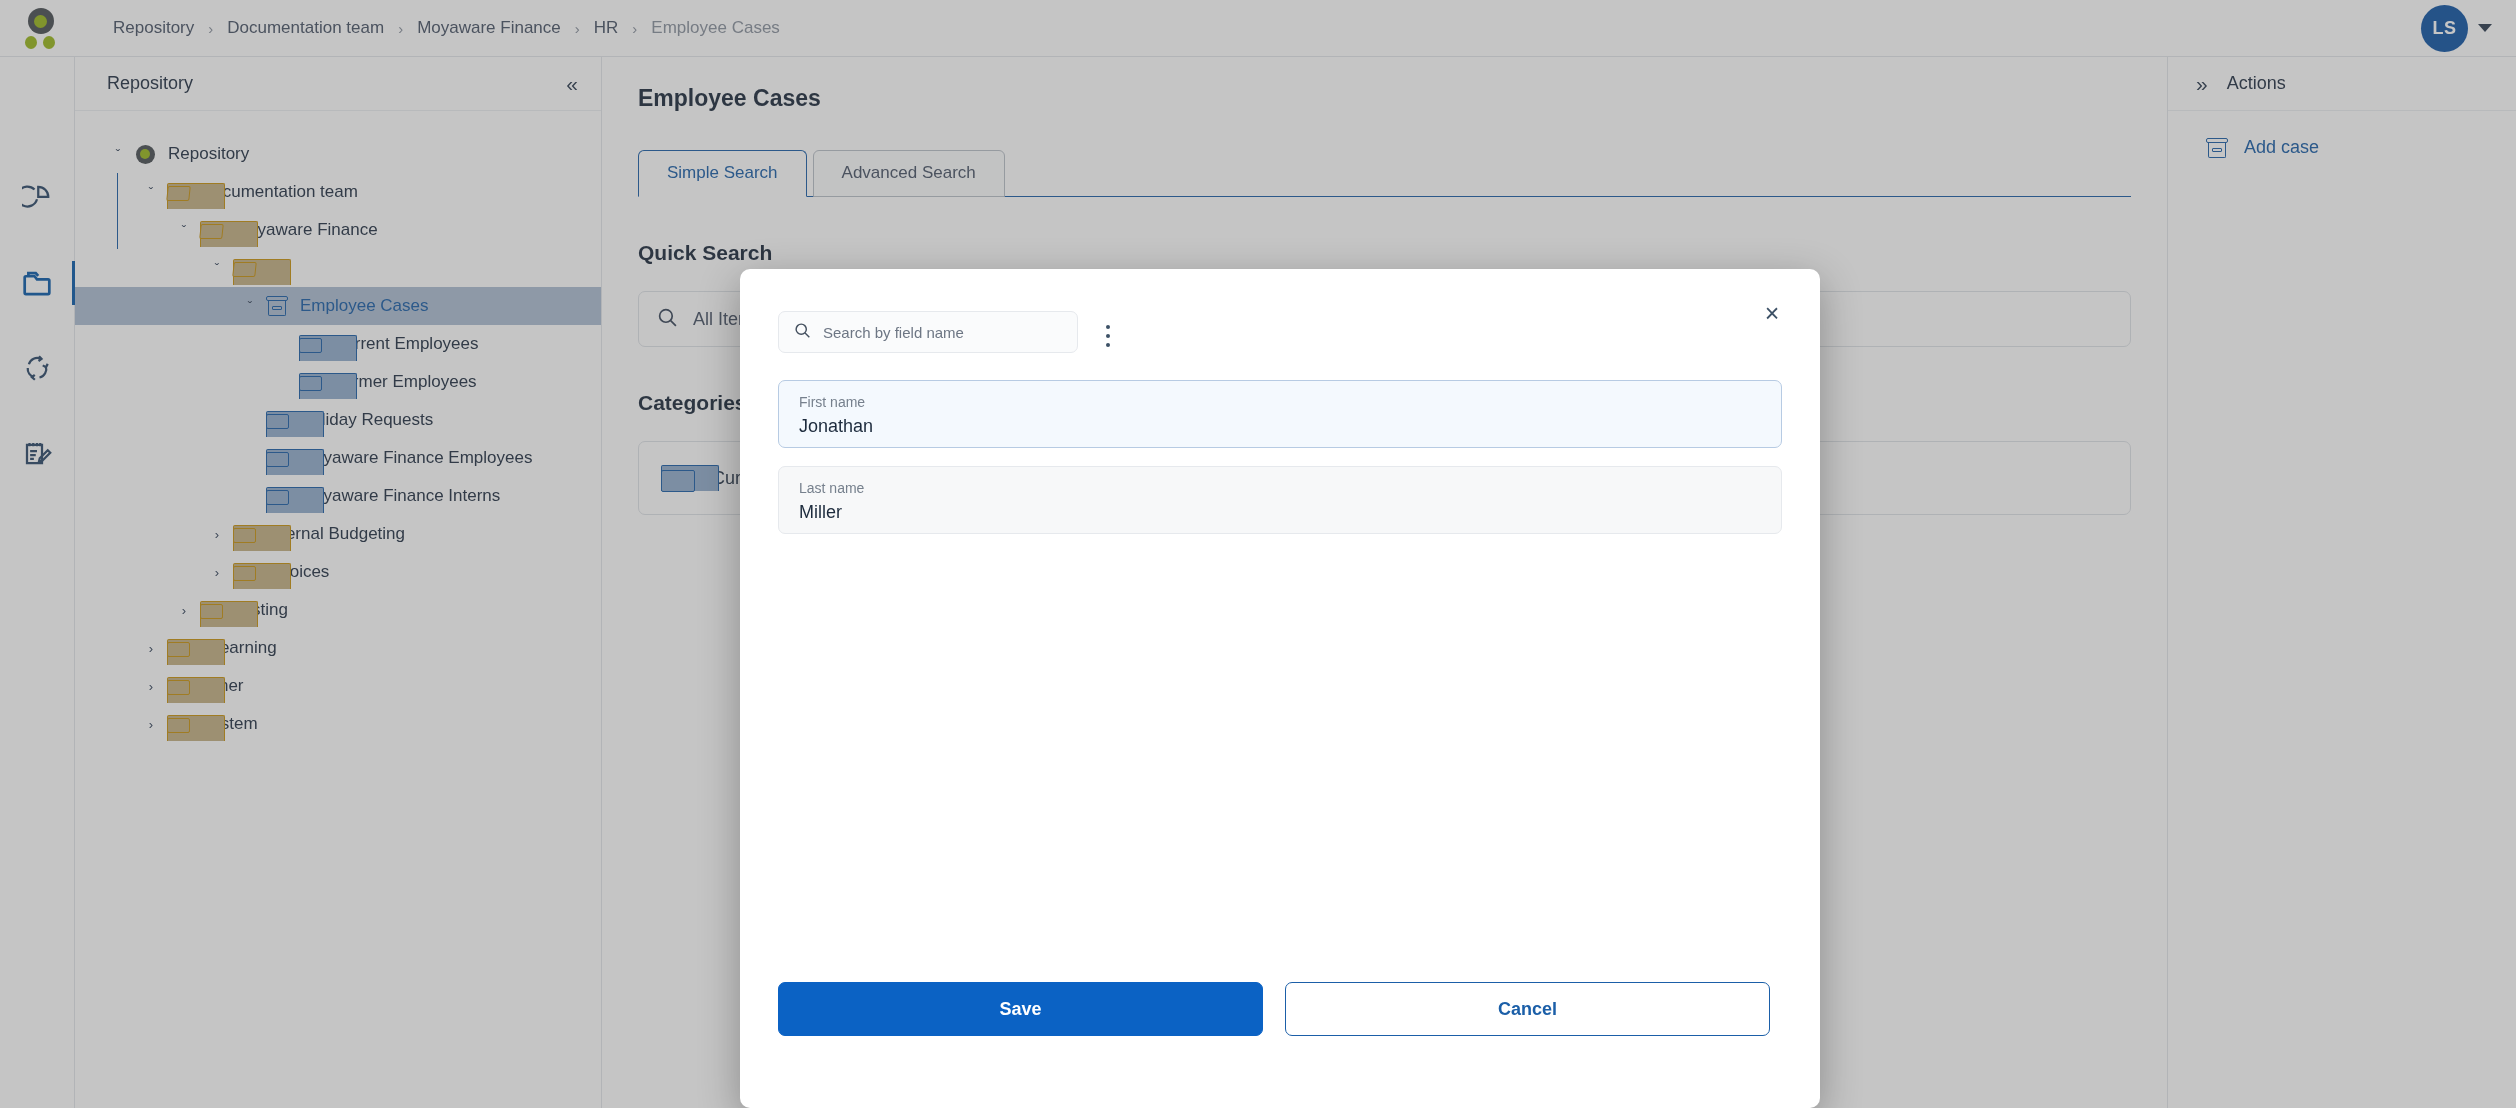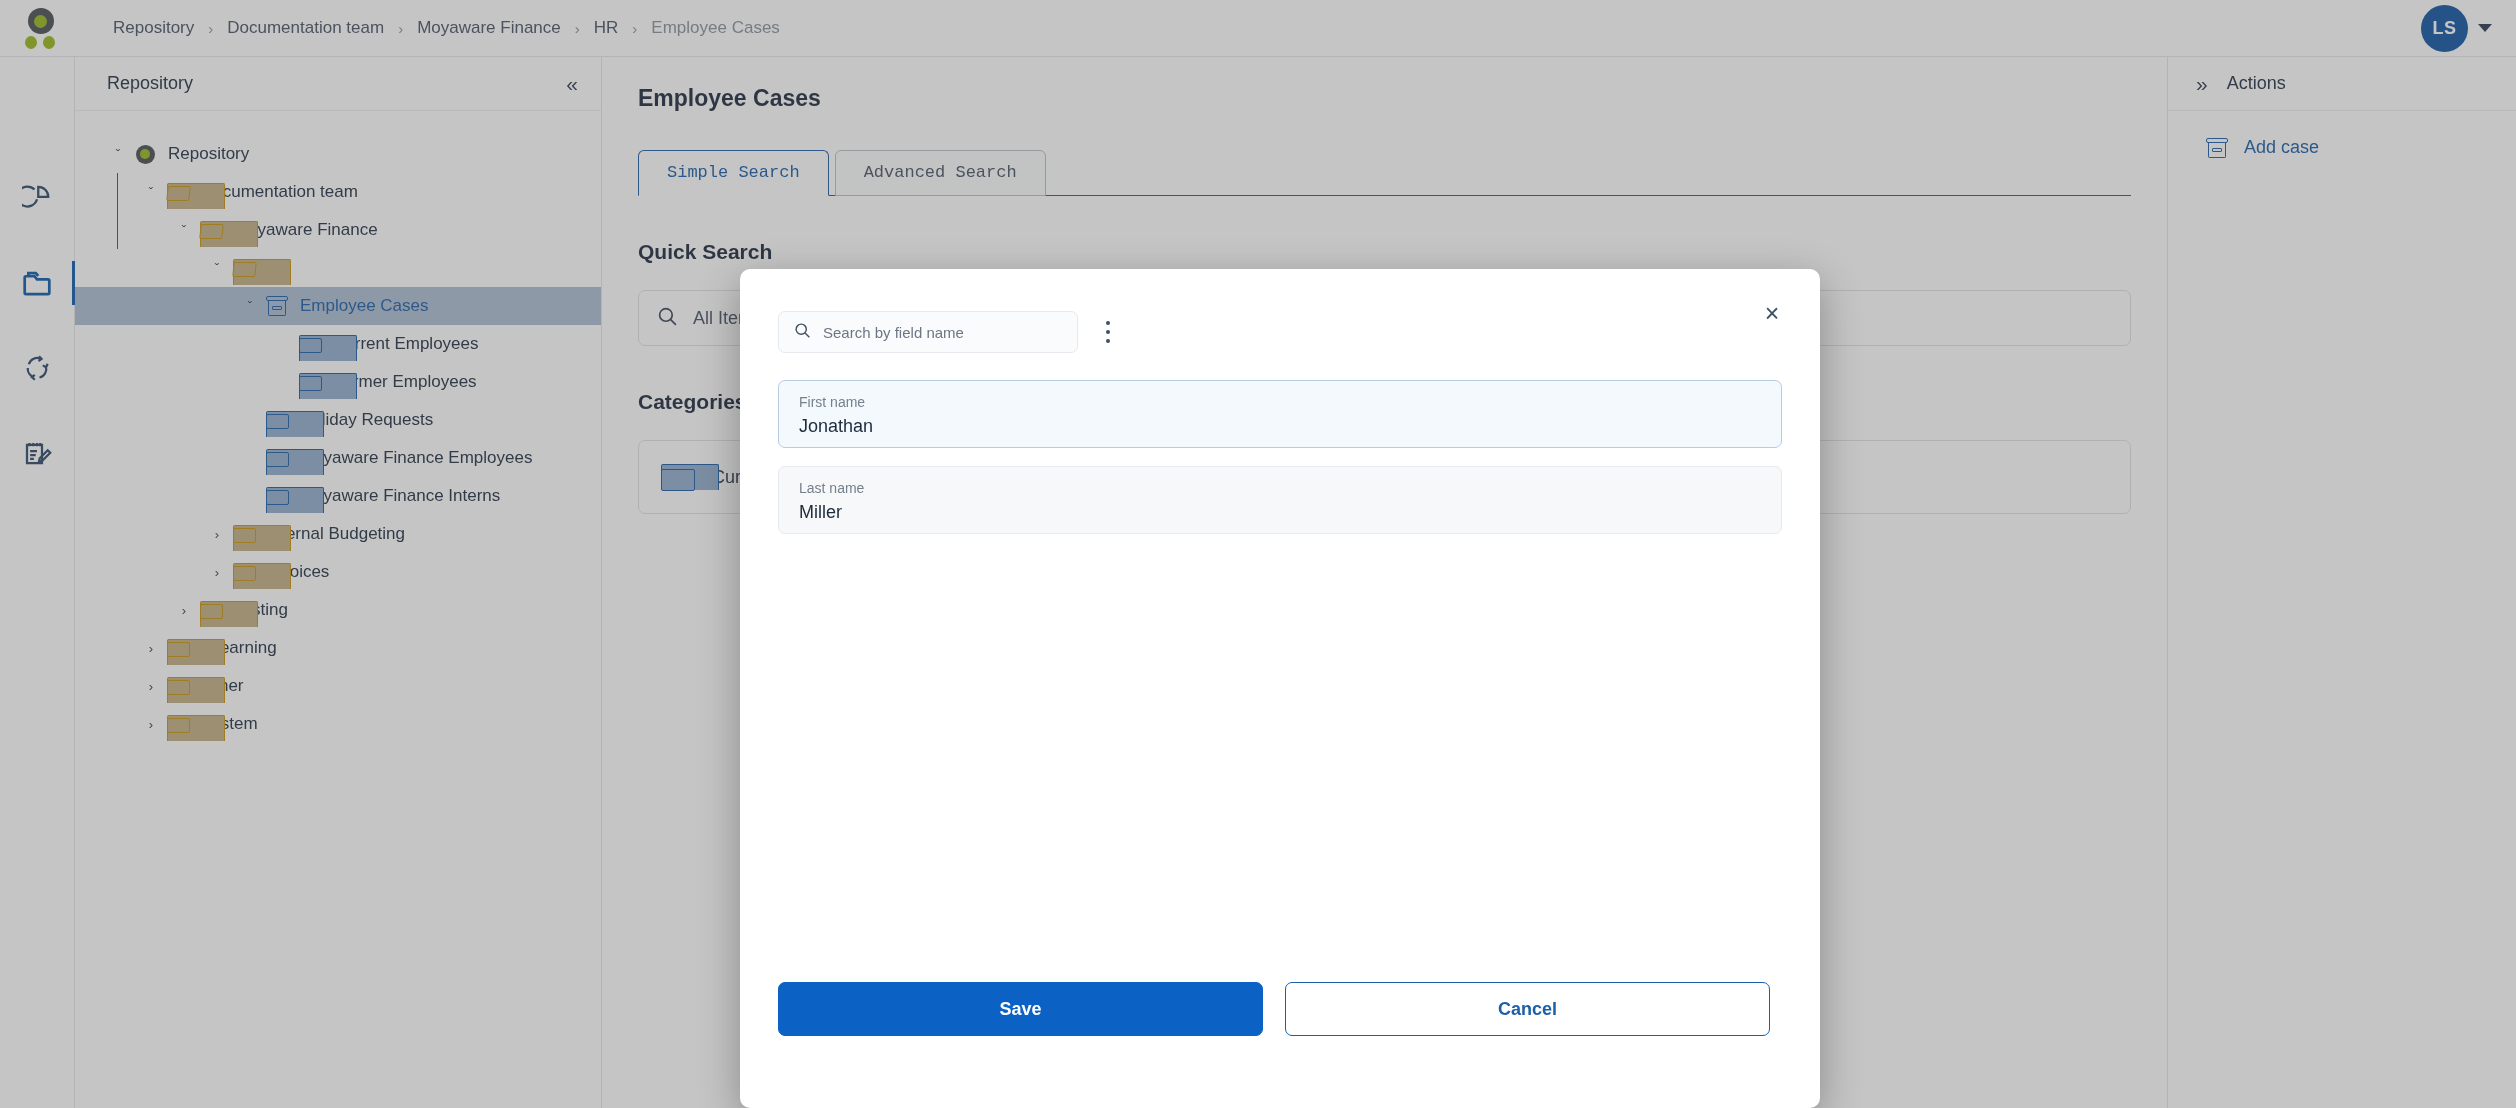--- a/index.html
+++ b/index.html
@@ -154,21 +154,21 @@
   .rootdot i { width: 10px; height: 10px; border-radius:50%; background:#9ab81d; }
 
   .guide { position:absolute; top:0; bottom:0; width:1px; background:#1b5fa8; }
 
   
   .main {
     position: absolute; top: 57px; left: 602px; right: 349px; bottom: 0;
     background: #ffffff; padding: 0 36px;
   }
   .page-title { font-size: 23px; font-weight: 700; color: #1d2b3d; padding-top: 28px; }
-  .tabs { display: flex; margin-top: 38px; position: relative; font-family: Liberation Mono, monospace; }
+  .tabs { display: flex; margin-top: 38px; position: relative; }
   .tab {
     padding: 12px 28px 13px; font-size: 17px; cursor: pointer;
     border: 1px solid #b9c0c8; border-radius: 6px 6px 0 0;
     background: #fbfcfd; color: #4a5568; margin-right: 6px;
   }
   .tab.active { color: #1b5fa8; border-color: #1b5fa8; border-bottom-color: #ffffff; background:#ffffff; position:relative; z-index:2; }
   .tabs-rule { height: 1px; background: #1b5fa8; margin-top: -1px; }
 
   .section-title { font-size: 21px; font-weight: 700; color: #1d2b3d; margin-top: 44px; }
   .quick-search {
@@ -208,21 +208,21 @@
     display: flex; flex-direction: column;
   }
   .modal-close {
     position: absolute; top: 26px; right: 30px;
     width: 36px; height: 36px; cursor: pointer;
     display:flex; align-items:center; justify-content:center;
     font-size: 25px; color: #3d5166; line-height: 1;
   }
   .modal-title { font-size: 27px; font-weight: 700; color: #19304d; margin-top: 55px; }
 
-  .field-search-row { display: flex; align-items: center; gap: 16px; margin-top: 42px; }
+  .field-search-row { display: flex; align-items: flex-end; gap: 16px; margin-top: 42px; }
   .field-search {
     width: 300px; height: 42px; border: 1px solid #e6e9ed; border-radius: 7px;
     background: #fafbfc; display:flex; align-items:center; gap: 12px; padding: 0 15px;
   }
   .field-search input {
     border:none; outline:none; background:transparent; width:100%;
     font-size: 15px; color:#2d3c50; font-family:"Liberation Sans", sans-serif;
   }
   .field-search input::placeholder { color:#6d7684; }
   .kebab { width: 28px; height: 34px; display:flex; flex-direction:column; align-items:center; justify-content:center; gap:5px; cursor:pointer; }

